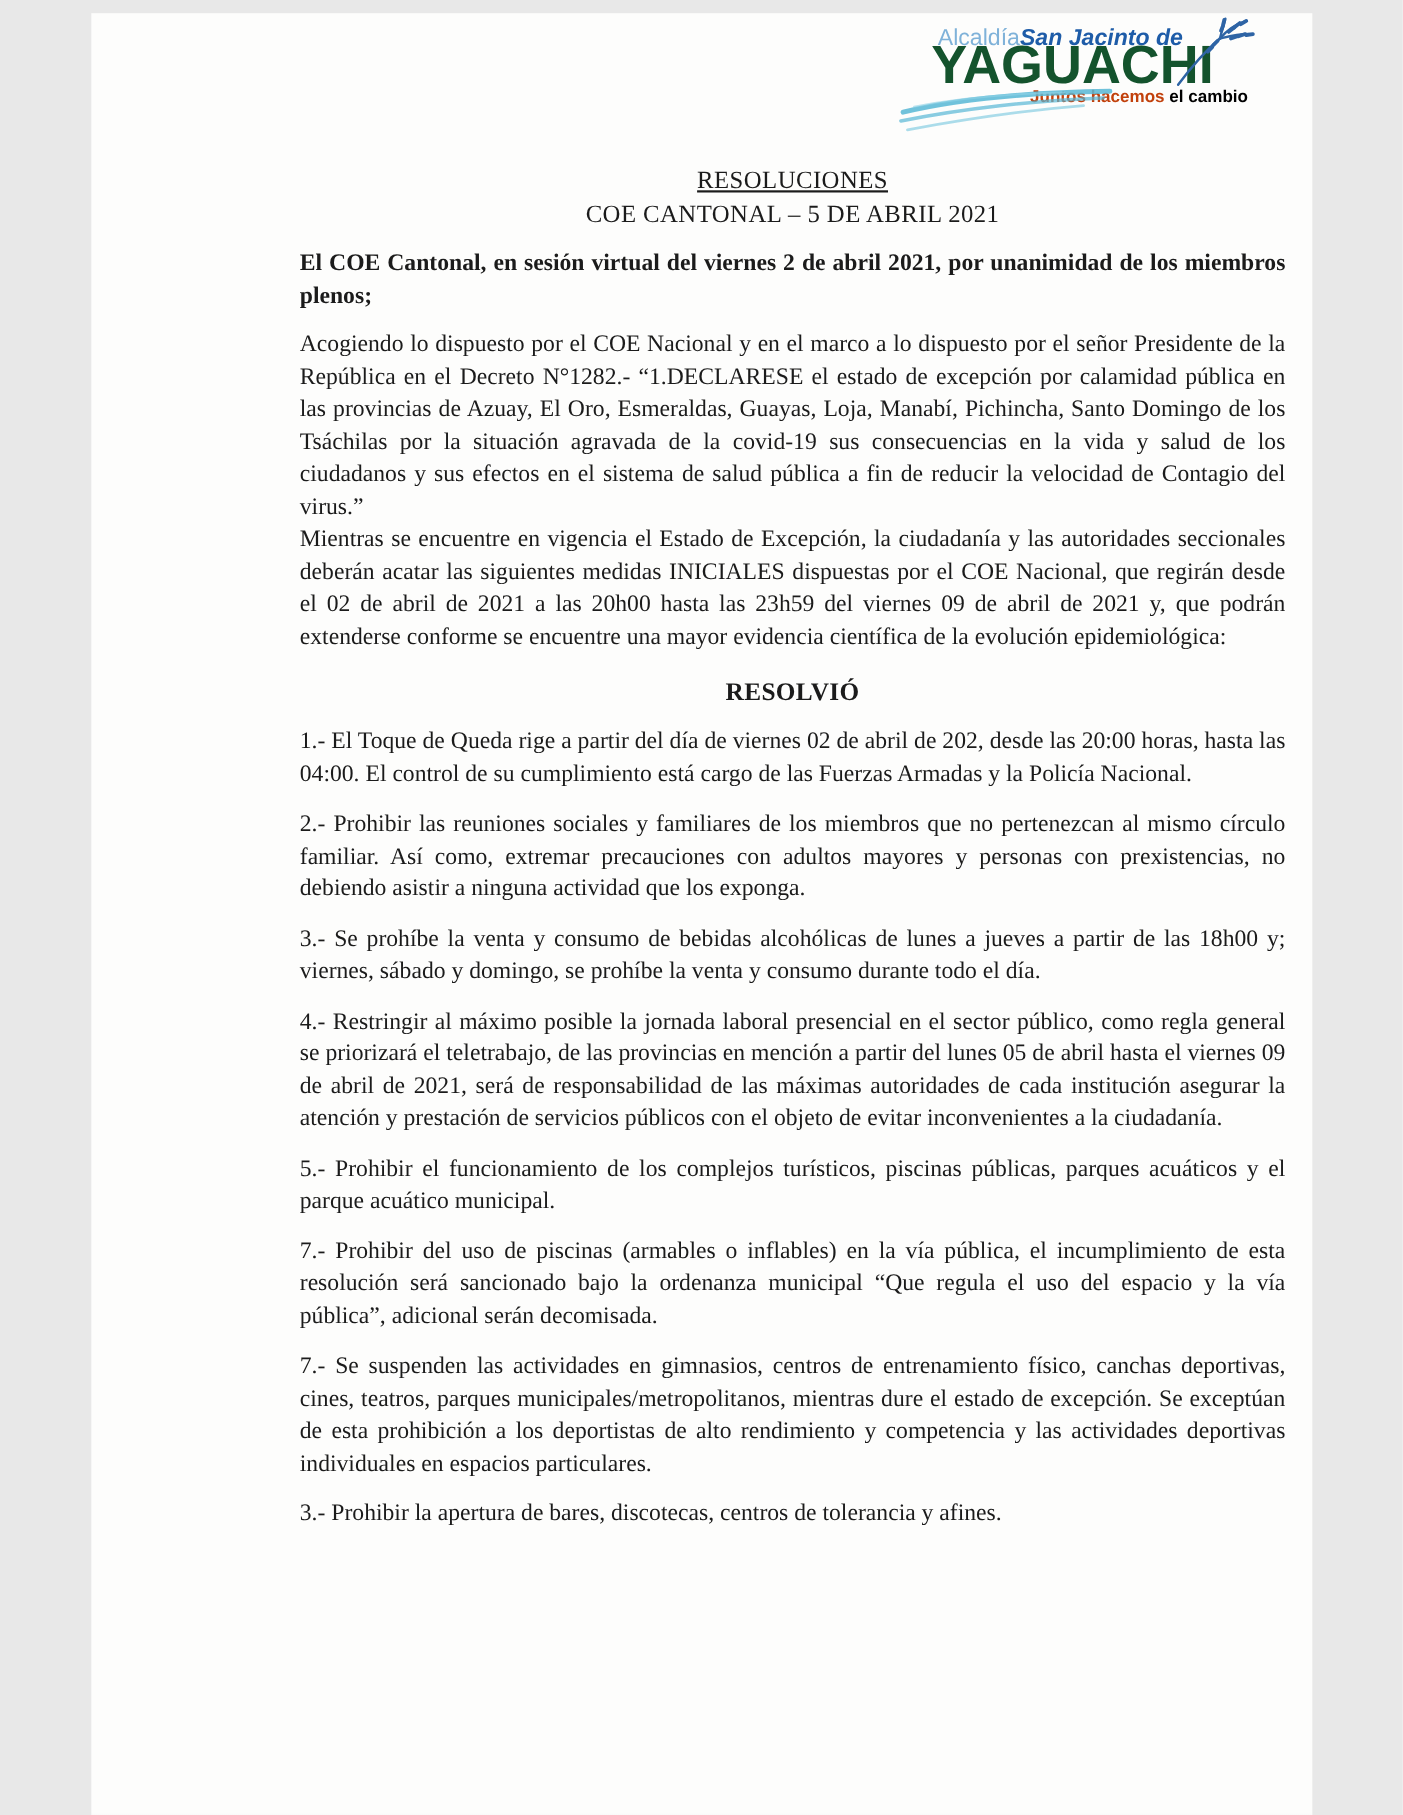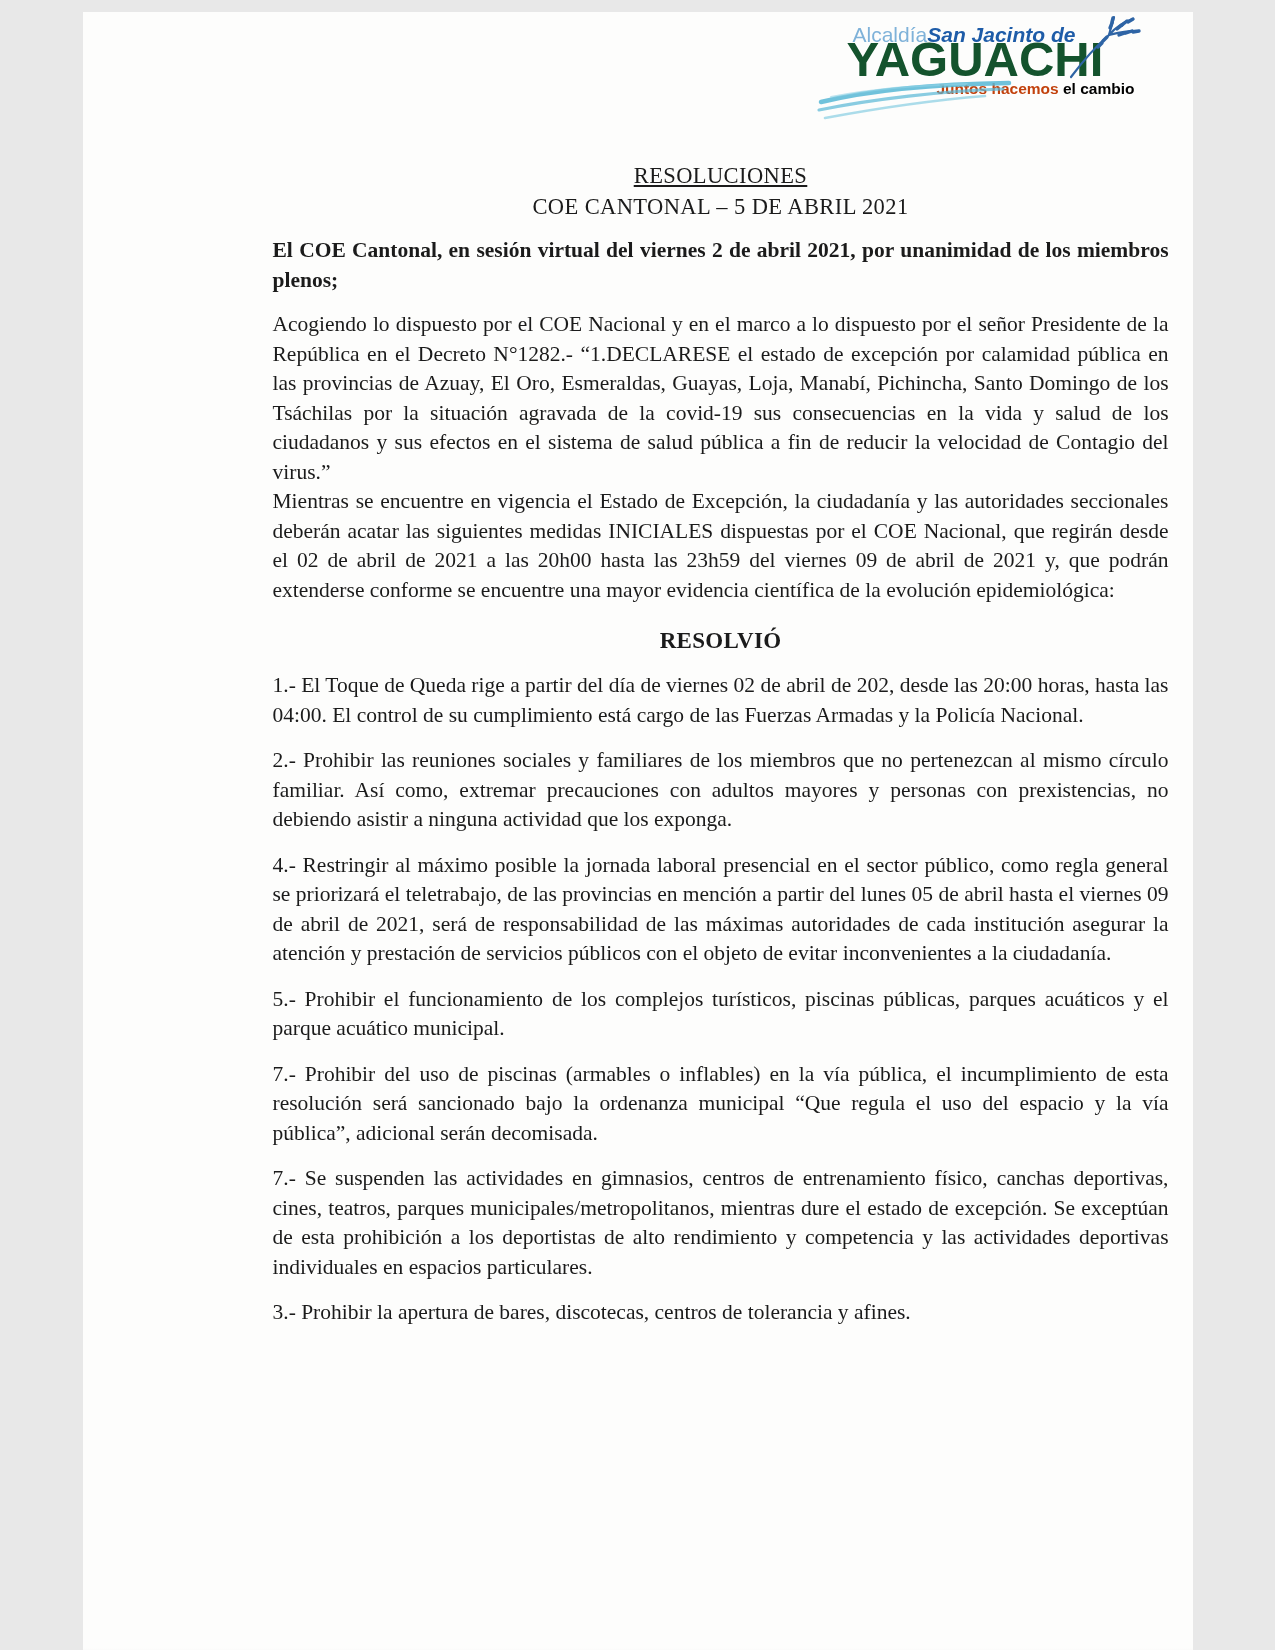--- a/index.html
+++ b/index.html
@@ -24,21 +24,21 @@
     font-family:"Liberation Sans", sans-serif;font-weight:bold;
     font-size:49px;line-height:49px;letter-spacing:0px;color:#14532d;white-space:nowrap;}
   .logo-rice{position:absolute;left:284px;top:-3px;}
   .logo-tagline{position:absolute;right:8px;top:62px;white-space:nowrap;
     font-family:"Liberation Sans", sans-serif;font-size:15.5px;font-weight:bold;}
   .tag-dark{color:#c2410c;}
   .tag-light{color:#000000;}
   .logo-swoosh{position:absolute;left:34px;top:62px;}
 
   
-  .content{position:absolute;left:190px;top:148px;width:896px;}
+  .content{position:absolute;left:190px;top:136px;width:896px;}
   .doc-title{text-align:center;font-size:22.5px;line-height:31px;letter-spacing:0.4px;}
   .doc-title-heading{text-decoration:underline;}
   .para{font-size:21.5px;line-height:29.5px;text-align:justify;margin:0;}
   .opening{font-weight:bold;margin-top:14px;}
   .acogiendo{margin-top:15px;}
   .mientras{margin-top:0;}
   .resolved{text-align:center;font-weight:bold;font-size:23px;line-height:29px;
     margin-top:21px;letter-spacing:0.3px;}
   .item{margin-top:16px;}
 
@@ -105,20 +105,21 @@
     <p class="para opening">El COE Cantonal, en sesión virtual del viernes 2 de abril 2021, por unanimidad de los miembros plenos;</p>
 
     <p class="para acogiendo">Acogiendo lo dispuesto por el COE Nacional y en el marco a lo dispuesto por el señor Presidente de la República en el Decreto N°1282.- “1.DECLARESE el estado de excepción por calamidad pública en las provincias de Azuay, El Oro, Esmeraldas, Guayas, Loja, Manabí, Pichincha, Santo Domingo de los Tsáchilas por la situación agravada de la covid-19 sus consecuencias en la vida y salud de los ciudadanos y sus efectos en el sistema de salud pública a fin de reducir la velocidad de Contagio del virus.”</p>
 
     <p class="para mientras">Mientras se encuentre en vigencia el Estado de Excepción, la ciudadanía y las autoridades seccionales deberán acatar las siguientes medidas INICIALES dispuestas por el COE Nacional, que regirán desde el 02 de abril de 2021 a las 20h00 hasta las 23h59 del viernes 09 de abril de 2021 y, que podrán extenderse conforme se encuentre una mayor evidencia científica de la evolución epidemiológica:</p>
 
     <div class="resolved">RESOLVIÓ</div>
 
     <p class="para item">1.- El Toque de Queda rige a partir del día de viernes 02 de abril de 202, desde las 20:00 horas, hasta las 04:00. El control de su cumplimiento está cargo de las Fuerzas Armadas y la Policía Nacional.</p>
     <p class="para item">2.- Prohibir las reuniones sociales y familiares de los miembros que no pertenezcan al mismo círculo familiar. Así como, extremar precauciones con adultos mayores y personas con prexistencias, no debiendo asistir a ninguna actividad que los exponga.</p>
+    <p class="para item">3.- Se prohíbe la venta y consumo de bebidas alcohólicas de lunes a jueves a partir de las 18h00 y; viernes, sábado y domingo, se prohíbe la venta y consumo durante todo el día.</p>
     <p class="para item">4.- Restringir al máximo posible la jornada laboral presencial en el sector público, como regla general se priorizará el teletrabajo, de las provincias en mención a partir del lunes 05 de abril hasta el viernes 09 de abril de 2021, será de responsabilidad de las máximas autoridades de cada institución asegurar la atención y prestación de servicios públicos con el objeto de evitar inconvenientes a la ciudadanía.</p>
     <p class="para item">5.- Prohibir el funcionamiento de los complejos turísticos, piscinas públicas, parques acuáticos y el parque acuático municipal.</p>
     <p class="para item">7.- Prohibir del uso de piscinas (armables o inflables) en la vía pública, el incumplimiento de esta resolución será sancionado bajo la ordenanza municipal “Que regula el uso del espacio y la vía pública”, adicional serán decomisada.</p>
     <p class="para item">7.- Se suspenden las actividades en gimnasios, centros de entrenamiento físico, canchas deportivas, cines, teatros, parques municipales/metropolitanos, mientras dure el estado de excepción. Se exceptúan de esta prohibición a los deportistas de alto rendimiento y competencia y las actividades deportivas individuales en espacios particulares.</p>
     <p class="para item">3.- Prohibir la apertura de bares, discotecas, centros de tolerancia y afines.</p>
 
   </div>
 
   <div class="scan-bottom"></div>
   <div class="scan-smudge"></div>

